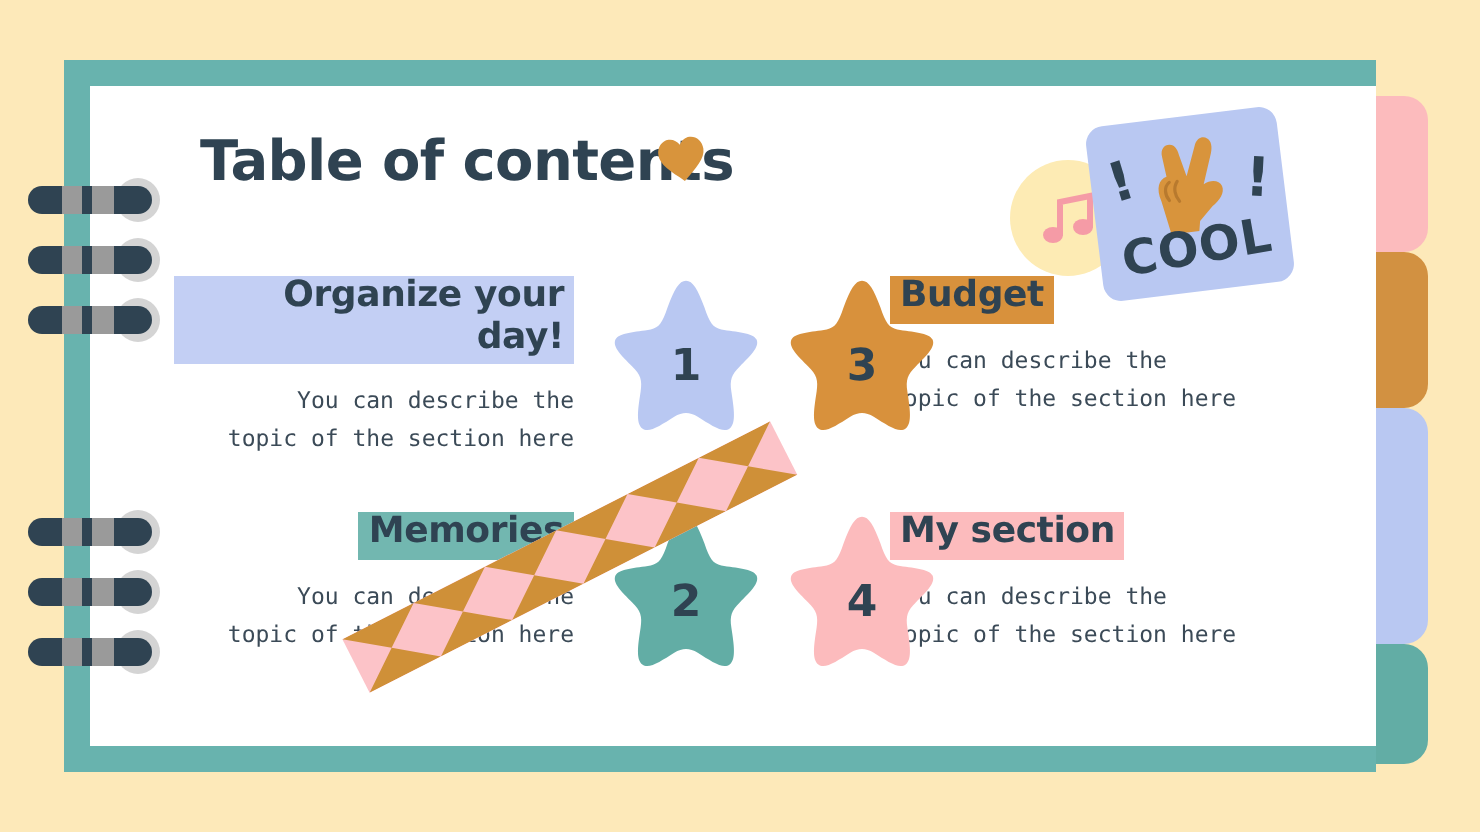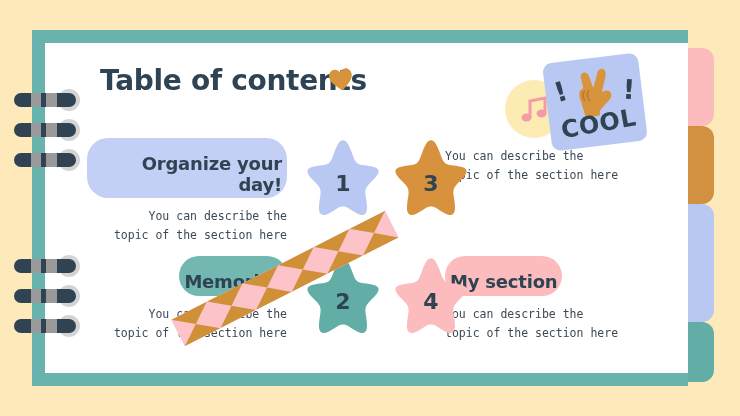--- a/index.html
+++ b/index.html
@@ -211,25 +211,24 @@
   .sec-1 { left: 42px;  top: 95px;  text-align: right; }
   .sec-2 { left: 42px;  top: 213px; text-align: right; }
   .sec-3 { left: 400px; top: 95px;  text-align: left;  }
   .sec-4 { left: 400px; top: 213px; text-align: left;  }
 
   .sec-heading {
     display: inline-block;
     font-size: 18px;
     font-weight: 700;
     color: #2f4352;
-    padding: 16px 5px 3px 5px;
+    padding: 0 5px 3px 5px;
     line-height: 1.15;
     letter-spacing: -0.2px;
     font-family: "DejaVu Sans", sans-serif;
-    border-radius: 21px;
   }
   .hl-blue   { background: #c3cff4; }
   .hl-orange { background: #d8913c; }
   .hl-teal   { background: #72b7b0; }
   .hl-pink   { background: #fcbbbd; }
 
   .sec-body {
     margin-top: 9px;
     font-size: 11.5px;
     line-height: 1.65;
@@ -341,20 +340,21 @@
 
       <div class="section sec-2">
         <div class="sec-heading hl-teal">Memories</div>
         <div class="sec-body">
           <div>You can describe the</div>
           <div>topic of the section here</div>
         </div>
       </div>
 
       <div class="section sec-3">
+        <div class="sec-heading hl-orange">Budget</div>
         <div class="sec-body">
           <div>You can describe the</div>
           <div>topic of the section here</div>
         </div>
       </div>
 
       <div class="section sec-4">
         <div class="sec-heading hl-pink">My section</div>
         <div class="sec-body">
           <div>You can describe the</div>

